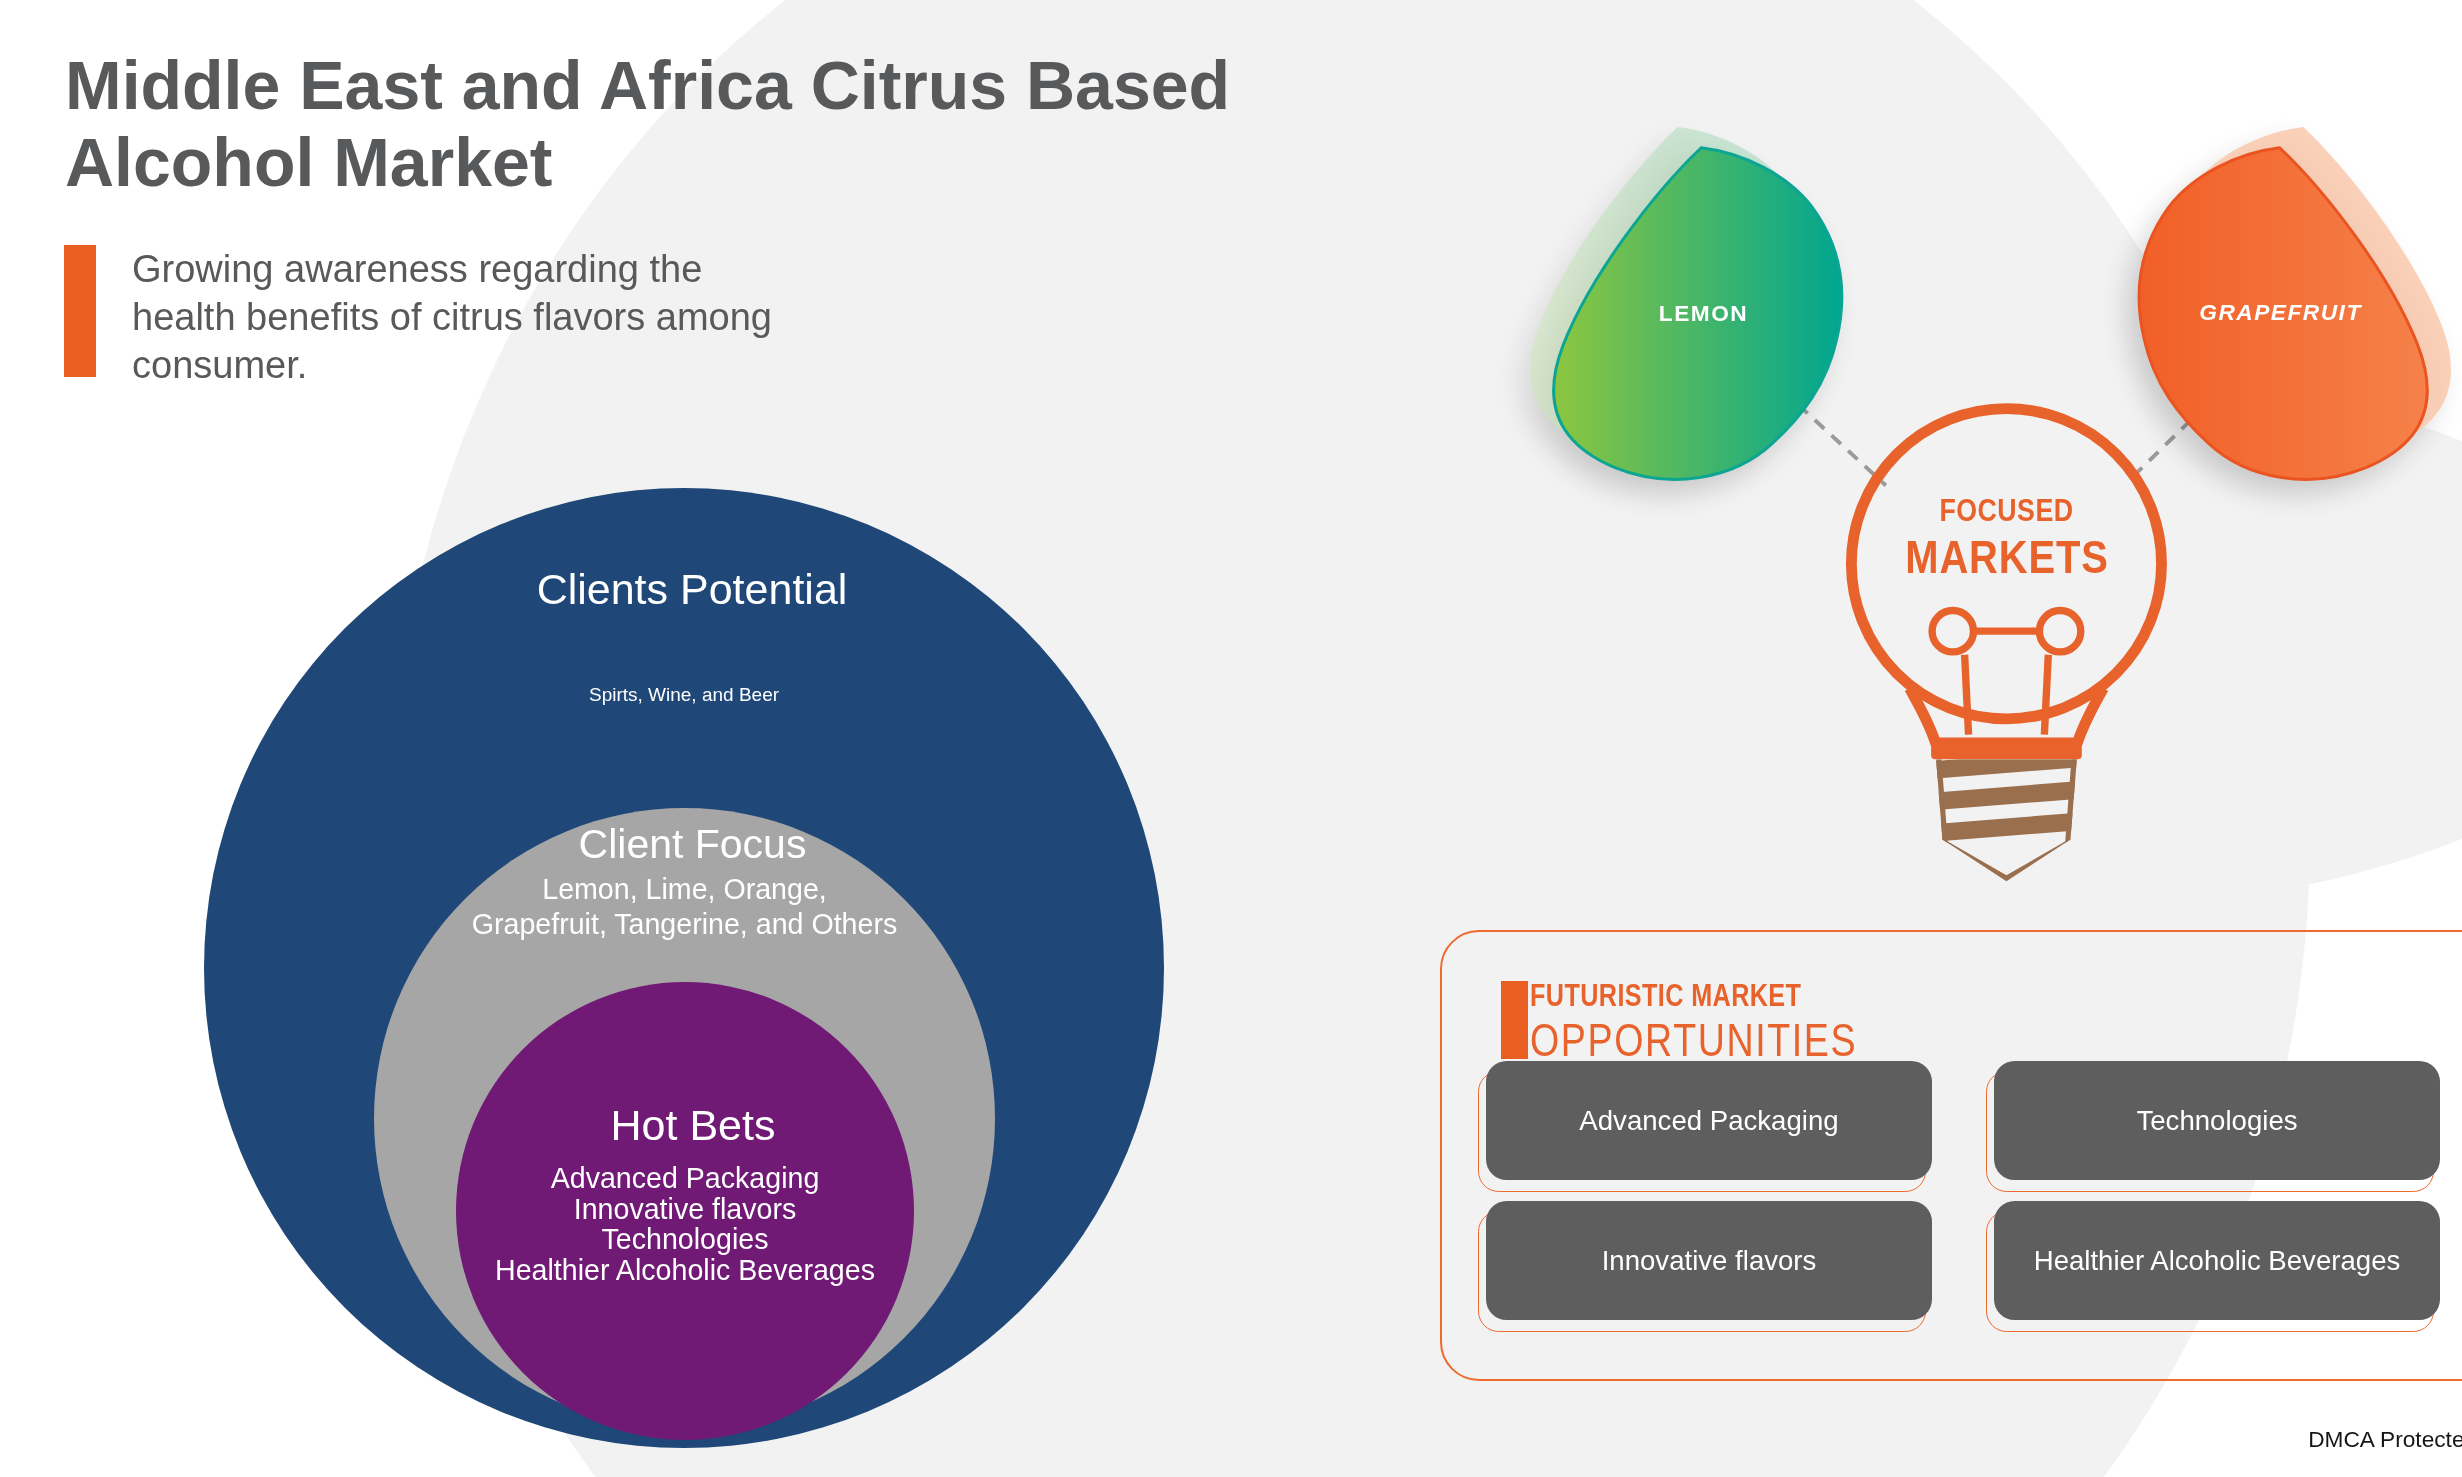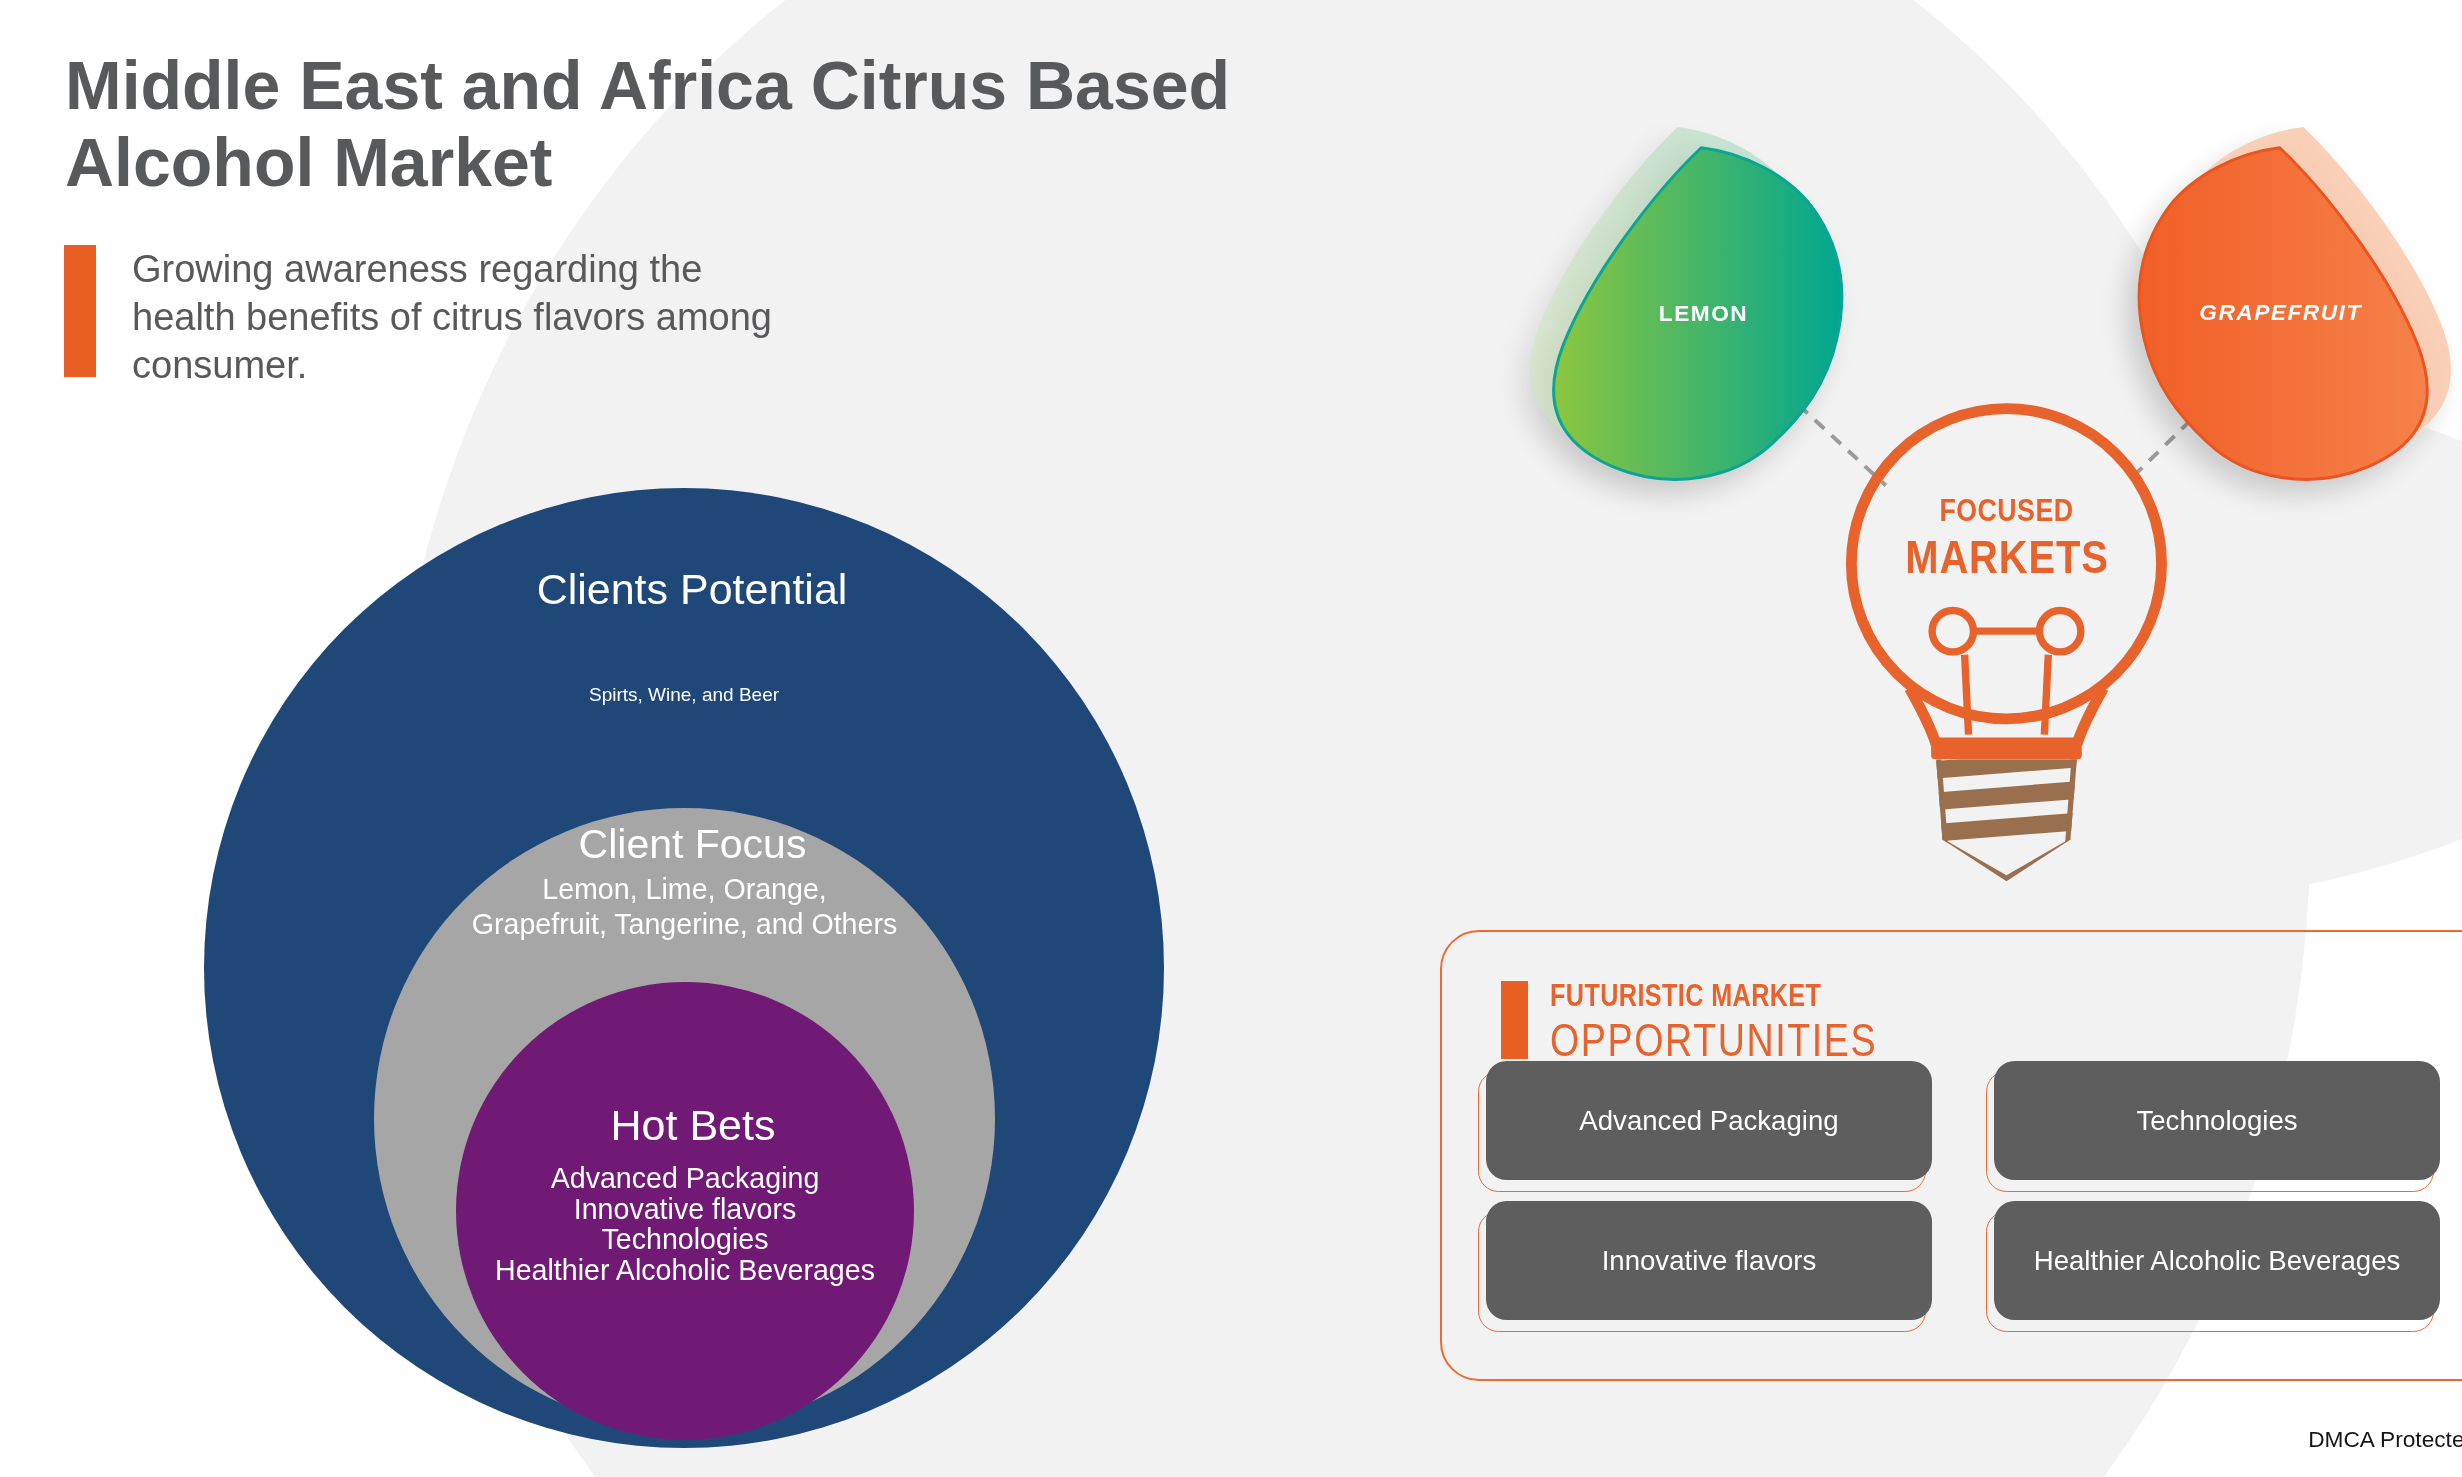--- a/index.html
+++ b/index.html
@@ -29,21 +29,21 @@
   .blob-label{color:#fff;font-weight:bold;text-align:center;letter-spacing:1.5px;font-size:22.7px;line-height:27.6px;}
   .lbl-lemon{left:1605px;top:300px;width:197px;}
   .lbl-grape{left:2177px;top:299px;width:207px;font-style:italic;}
   
   .bulb-txt{color:#e8632c;font-weight:bold;text-align:center;}
   .bt1{left:1908px;top:493px;width:197px;font-size:31.5px;line-height:35px;transform:scaleX(.85);letter-spacing:0.5px;}
   .bt2{left:1884px;top:531px;width:246px;font-size:47px;line-height:52px;transform:scaleX(.85);letter-spacing:1px;}
   
   .panel{left:1440px;top:930px;width:1089px;height:447px;border:2px solid #ee6a2e;border-radius:39px;}
   .opp-bar{left:59px;top:49px;width:26.6px;height:78px;background:#e95e22;position:absolute;}
-  .opp-head{position:absolute;left:108px;top:45px;color:#e8632c;}
+  .opp-head{position:absolute;left:88px;top:45px;color:#e8632c;}
   .opp-l1{font-size:31.5px;line-height:37px;font-weight:bold;transform:scaleX(.8);transform-origin:left;letter-spacing:0.5px;}
   .opp-l2{font-size:47px;line-height:51px;font-weight:400;transform:scaleX(.8);transform-origin:left;letter-spacing:2px;}
   .btn-wrap{position:absolute;width:446px;height:119px;}
   .b1{left:44px;top:129px;}  .b2{left:552px;top:129px;}
   .b3{left:44px;top:269px;}  .b4{left:552px;top:269px;}
   .btn-outline{position:absolute;left:-7.9px;top:9.8px;width:100%;height:100%;border:1.5px solid #ee6a2e;border-radius:20.7px;}
   .btn-face{position:absolute;inset:0;background:#5e5e5e;border-radius:20.7px;display:flex;align-items:center;justify-content:center;color:#fff;font-size:27.6px;}
   .dmca{left:2226px;top:1426px;width:394px;text-align:right;font-size:22.7px;color:#161616;}
   svg{position:absolute;left:0;top:0;}
 </style>

